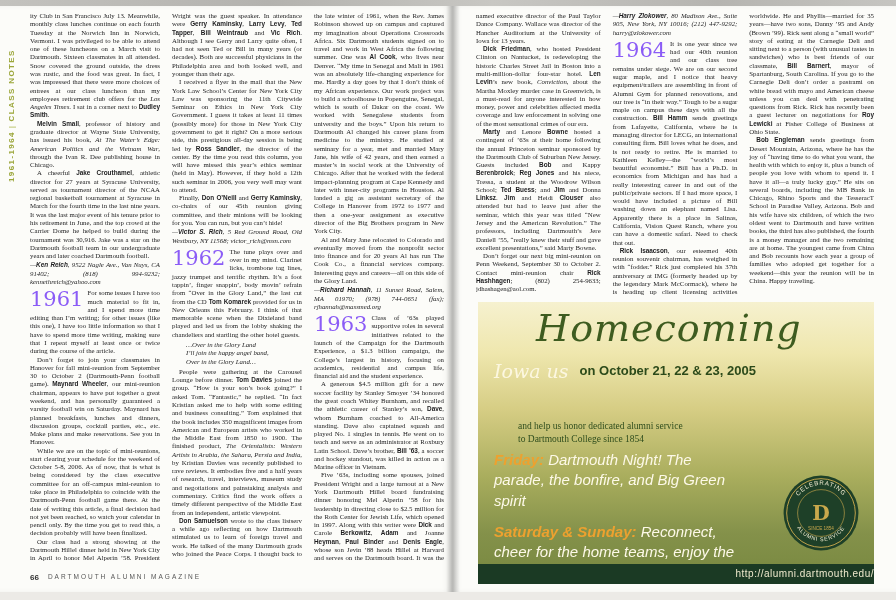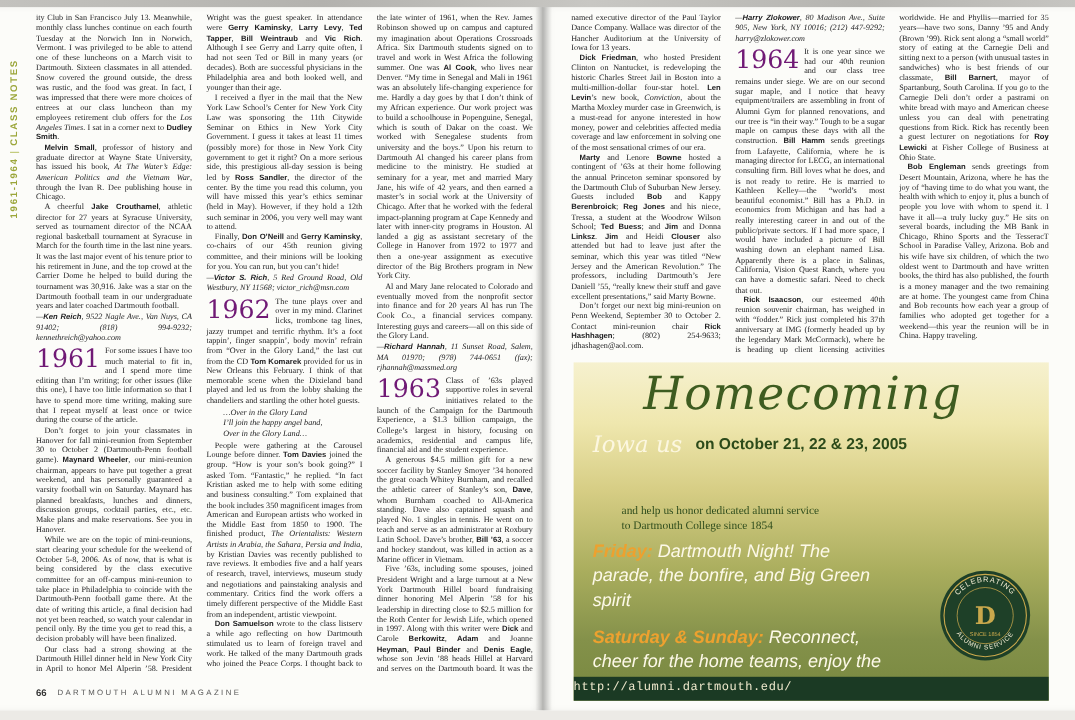--- a/index.html
+++ b/index.html
@@ -38,25 +38,25 @@
   #flow-right { left:476px; top:12px; width:398px; height:286px; }
 
   .para { text-indent:7px; }
   .para.cont, .para.lead, .para.sig, .para.verse { text-indent:0; }
   .para.sig { font-style:italic; margin:1px 0 3px; }
   .para.verse { font-style:italic; padding-left:14px; margin:2px 0; }
   .para b { font-family:"Liberation Sans", sans-serif; font-size:6.4px; }
   .para i { font-style:italic; }
   .yearnum {
     float:left; font-family:"DejaVu Serif", serif;
-    font-size:21px; line-height:17px; padding:2px 4px 0 0; color:#701a75;
+    font-size:21px; line-height:17px; padding:2px 4px 0 0; color:#8b5cf6;
   }
 
   
-  .footer { position:absolute; left:30px; top:573px; display:flex; align-items:center; gap:9px; }
+  .footer { position:absolute; left:30px; top:573px; display:flex; align-items:flex-start; gap:9px; }
   .folio { font-family:"Liberation Sans", sans-serif; font-size:8px; font-weight:bold; color:#333; }
   .mag-name { font-family:"Liberation Sans", sans-serif; font-size:6.5px; letter-spacing:2px; color:#555; }
 
   
   .ad {
     position:absolute; left:478px; top:302px; width:396px; height:282px;
     background:linear-gradient(180deg,#f6f1cf 0%, #efe7ae 18%, #d6cd84 38%, #a9ad5d 62%, #84914a 82%, #77883f 100%);
     overflow:hidden;
   }
   .ad-title {
@@ -70,22 +70,22 @@
     margin-left:7px; position:relative; top:-3px; }
   .ad-sub { position:absolute; left:40px; top:90px; width:300px;
     font-size:9.5px; line-height:1.4; color:#2f4d1d;margin-top:28px; }
   .ad-days { position:absolute; left:16px; top:148px; width:252px;
     font-family:"Liberation Sans", sans-serif; font-size:15px; line-height:1.35;font-style:italic; }
   .ad-day { margin-bottom:11px; }
   .day-label { color:#eda12f; font-weight:bold; }
   .day-text { color:#fdf9e8; }
   .seal { position:absolute; right:14px; bottom:32px; width:78px; height:78px; }
   .ad-urlbar { position:absolute; left:0; right:0; bottom:0; height:20px;
-    background:#1b3a24; color:#efe9cd; font-family:Liberation Mono, monospace;
-    font-size:10px; line-height:20px; padding-left:0; letter-spacing:.5px; }
+    background:#1b3a24; color:#efe9cd; font-family:Liberation Sans, sans-serif;
+    font-size:10px; line-height:20px; padding-left:0; letter-spacing:.5px;text-align:right; }
 </style>
 </head>
 <body>
 
 <div class="top-edge"></div>
 
 <div class="sheet left"></div>
 <div class="sheet right"></div>
 <div class="gutter"></div>
 

